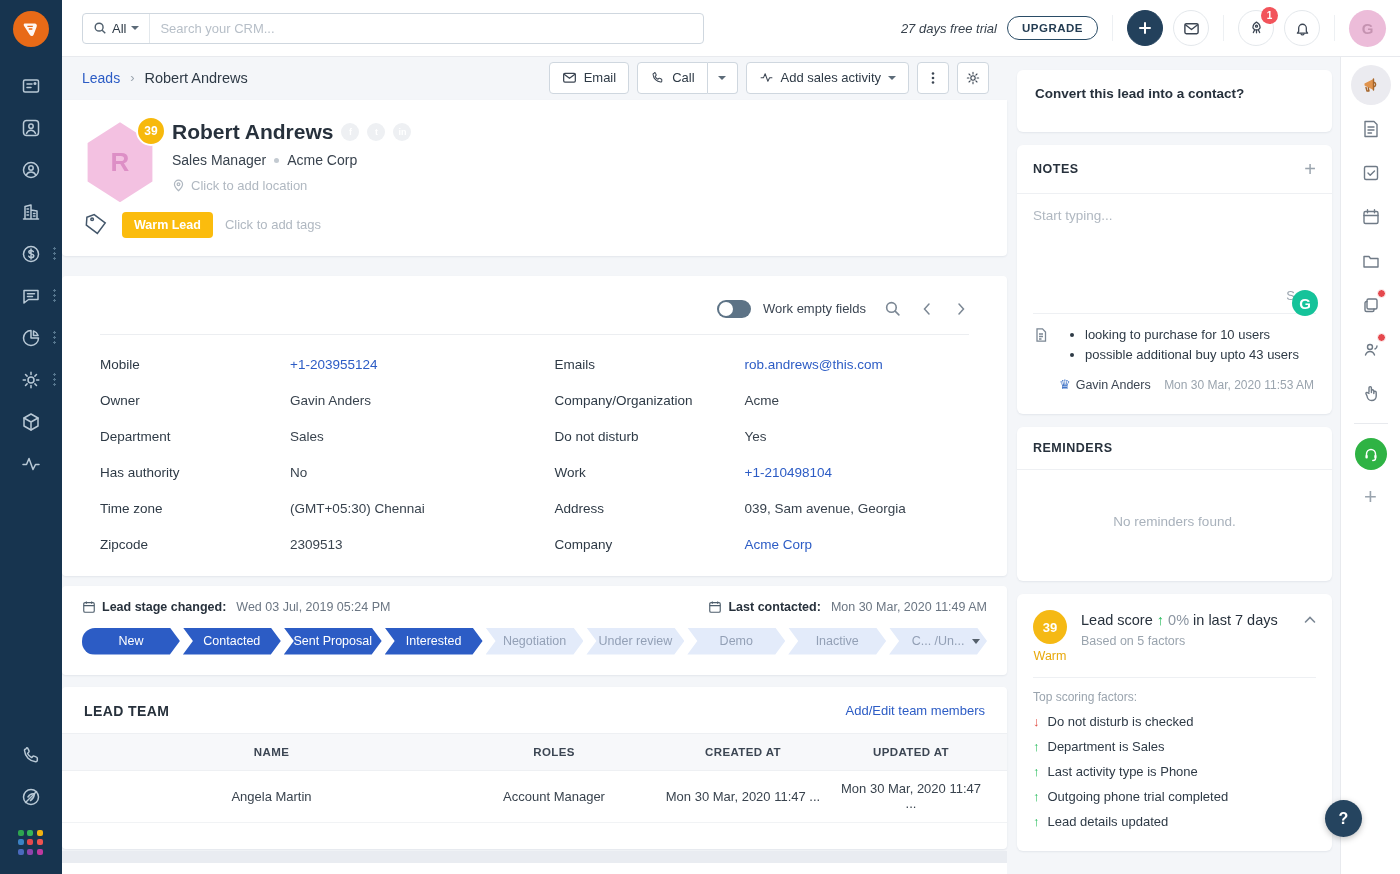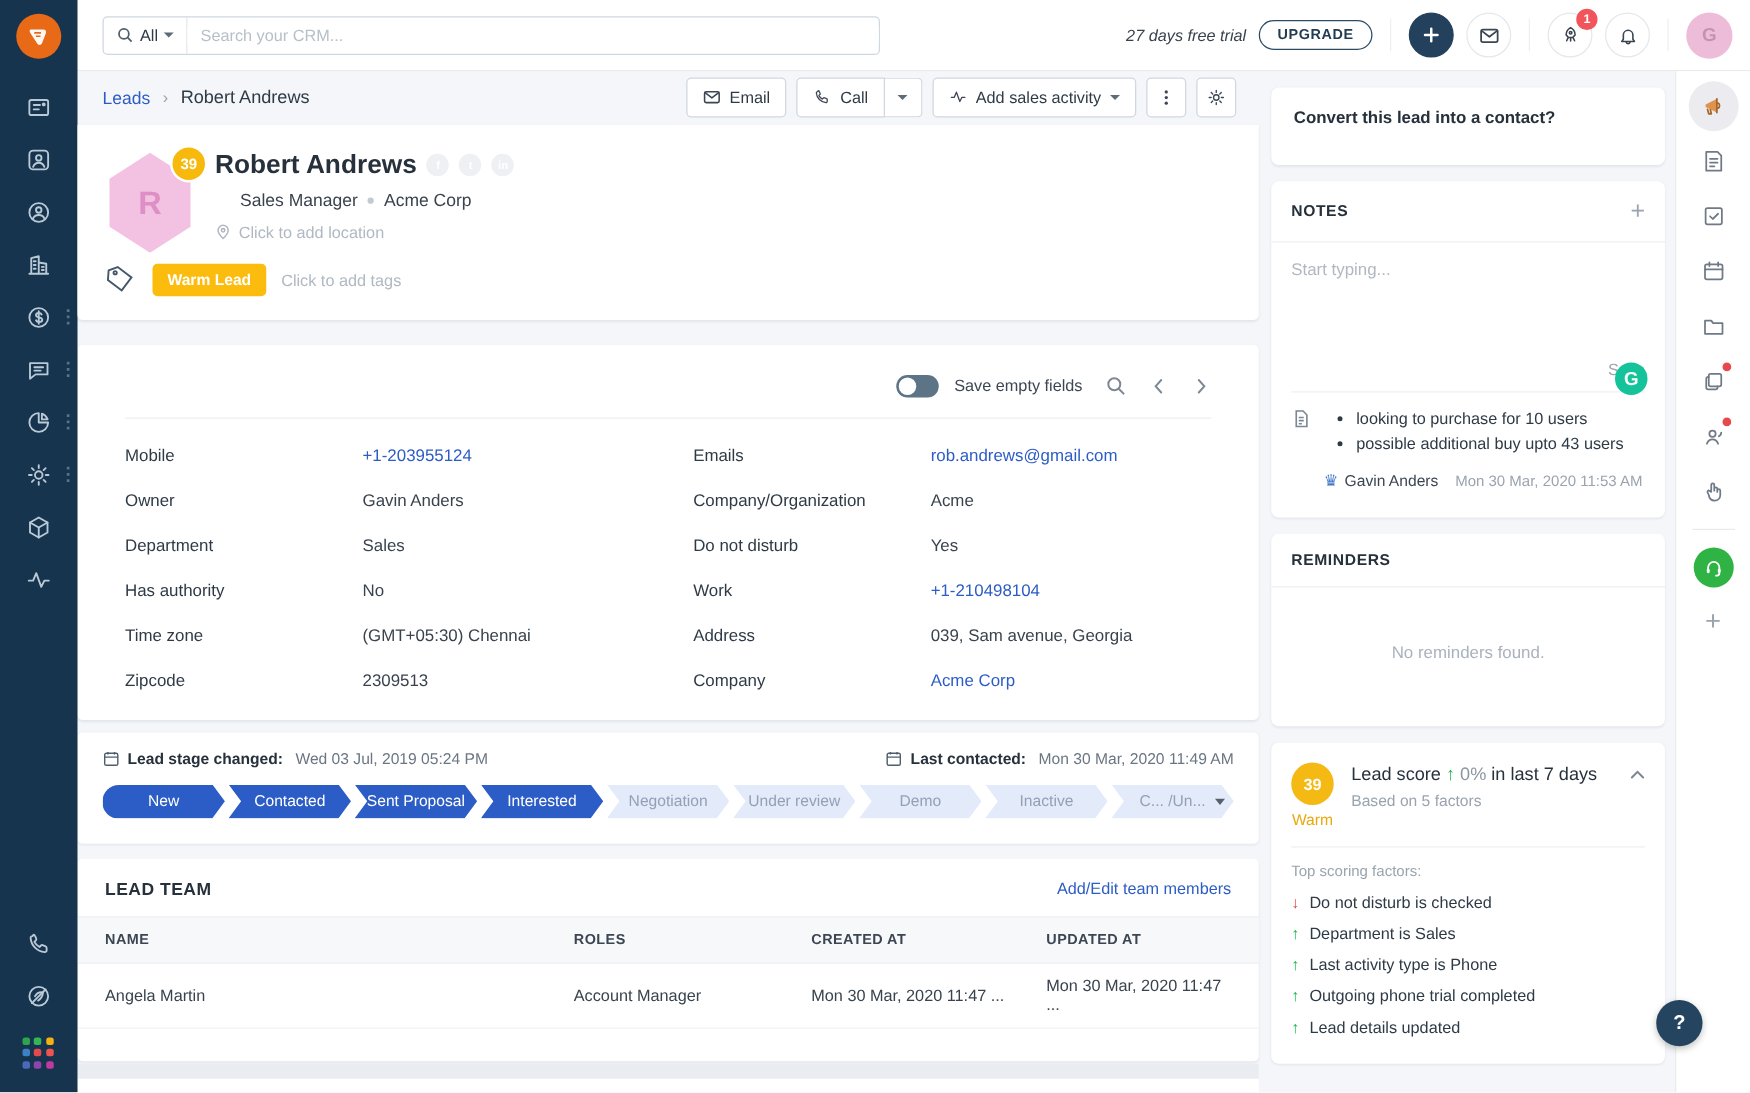--- a/index.html
+++ b/index.html
@@ -58,21 +58,21 @@
 
   
   .lead-card { margin:2px 0 0; padding:20px 24px 18px; border-radius:0 0 4px 4px; position:relative; height:163px; }
   .hexwrap { position:absolute; left:22px; top:22px; width:72px; height:80px; }
   .hex { width:72px; height:80px; background:#f3c1e1; clip-path:polygon(50% 0%,95% 26%,95% 74%,50% 100%,5% 74%,5% 26%); display:flex; align-items:center; justify-content:center; color:#dd8fc6; font-size:26px; font-weight:bold; }
   .hex-badge { position:absolute; top:-6px; right:-10px; width:30px; height:30px; border-radius:50%; background:#f7b90c; border:2px solid #fff; color:#fff; font-size:12px; font-weight:bold; display:flex; align-items:center; justify-content:center; }
   .lead-head { margin-left:86px; }
   .lead-name-row { display:flex; align-items:center; gap:8px; }
   .lead-name { font-size:21px; font-weight:bold; color:#27313c; }
   .soc { width:18px; height:18px; border-radius:50%; background:#eef0f3; color:#fff; font-size:9px; display:flex; align-items:center; justify-content:center; font-weight:bold; }
-  .lead-sub { margin-top:8px; font-size:14px; color:#39434e; display:flex; align-items:center; gap:8px;margin-left:20px; }
+  .lead-sub { margin-top:8px; font-size:14px; color:#39434e; display:flex; align-items:center; gap:8px; }
   .dot-sep { width:5px; height:5px; border-radius:50%; background:#c3cad1; }
   .lead-loc { margin-top:10px; font-size:13px; color:#b0b8c1; display:flex; align-items:center; gap:6px; cursor:pointer; }
   .lead-loc svg { stroke:#b0b8c1; fill:none; stroke-width:1.5; }
   .tag-row { position:absolute; left:22px; bottom:16px; display:flex; align-items:center; gap:12px; }
   .tag-ic svg { stroke:#44576b; fill:none; stroke-width:1.4; }
   .tag-chip { background:#fbbc0d; color:#fff; font-size:12.5px; font-weight:bold; padding:6px 12px; border-radius:4px; cursor:pointer; }
   .tag-add { color:#b0b8c1; font-size:13px; cursor:pointer; }
 
   
   .details-card { margin-top:20px; height:300px; padding:18px 38px; }
@@ -98,21 +98,21 @@
   .stage { flex:1; height:27px; display:flex; align-items:center; justify-content:center; font-size:12.5px; background:#e3ebfa; color:#93a0b6; clip-path:polygon(0 0,calc(100% - 10px) 0,100% 50%,calc(100% - 10px) 100%,0 100%,10px 50%); cursor:pointer; white-space:nowrap; }
   .stage.first { clip-path:polygon(0 0,calc(100% - 10px) 0,100% 50%,calc(100% - 10px) 100%,0 100%); border-radius:13px 0 0 13px; }
   .stage.active { background:#2c5cc5; color:#fff; }
   .pipe-caret { position:absolute; right:7px; top:11px; width:0; height:0; border-left:4px solid transparent; border-right:4px solid transparent; border-top:5px solid #55606c; }
 
   
   .team-card { margin-top:12px; padding-top:16px; }
   .team-head { display:flex; align-items:center; padding:0 22px 14px; }
   .team-title { font-size:14px; font-weight:bold; color:#27313c; letter-spacing:.4px; }
   .team-link { margin-left:auto; font-size:13px; color:#2c5cc5; cursor:pointer; }
-  .tbl-head, .tbl-row { display:grid; grid-template-columns:375px 190px 188px 1fr; padding:0 22px; align-items:center; }
+  .tbl-head, .tbl-row { display:grid; grid-template-columns:375px 190px 188px 1fr; padding:0 22px; align-items:center;text-align:center; }
   .tbl-head { background:#f7f8fa; height:38px; border-top:1px solid #eef0f3; border-bottom:1px solid #eef0f3; }
   .tbl-head span { font-size:11.5px; font-weight:bold; color:#3c4653; letter-spacing:.4px; }
   .tbl-row { height:52px; border-bottom:1px solid #f1f3f5; }
   .tbl-row span { font-size:13px; color:#39434e; }
   .team-empty { height:26px; }
   .gray-strip { height:13px; background:#e9ecf1; }
   .white-strip { height:12px; background:#fff; }
 
   
   .right-panel { width:333px; flex-shrink:0; padding:13px 8px 0 10px; overflow:hidden; display:flex; flex-direction:column; gap:13px; }
@@ -413,21 +413,21 @@
             <span class="tag-chip">Warm Lead</span>
             <span class="tag-add">Click to add tags</span>
           </div>
         </div>
 
         <div class="card details-card">
           <div class="details-toolbar">
             <span class="toggle">
                 <span class="knob"></span>
               </span>
-            <span class="toggle-label">Save empty fields</span>
+            <span class="toggle-label">Work empty fields</span>
             <span class="tool-ic">
               <svg width="17" height="17" viewBox="0 0 16 16">
                   <circle cx="7" cy="7" r="4.5"></circle>
                   <path d="M10.5 10.5L14 14"></path>
                 </svg>
             </span>
             <span class="tool-ic">
               <svg width="16" height="16" viewBox="0 0 16 16">
                   <path d="M10 3L5.5 8 10 13"></path>
                 </svg>
@@ -461,21 +461,21 @@
                   <span class="fval">(GMT+05:30) Chennai</span>
                 </div>
               <div class="frow">
                   <span class="flabel">Zipcode</span>
                   <span class="fval">2309513</span>
                 </div>
             </div>
             <div>
               <div class="frow">
                   <span class="flabel">Emails</span>
-                  <span class="fval link">rob.andrews@gmail.com</span>
+                  <span class="fval link">rob.andrews@this.com</span>
                 </div>
               <div class="frow">
                   <span class="flabel">Company/Organization</span>
                   <span class="fval">Acme</span>
                 </div>
               <div class="frow">
                   <span class="flabel">Do not disturb</span>
                   <span class="fval">Yes</span>
                 </div>
               <div class="frow">

